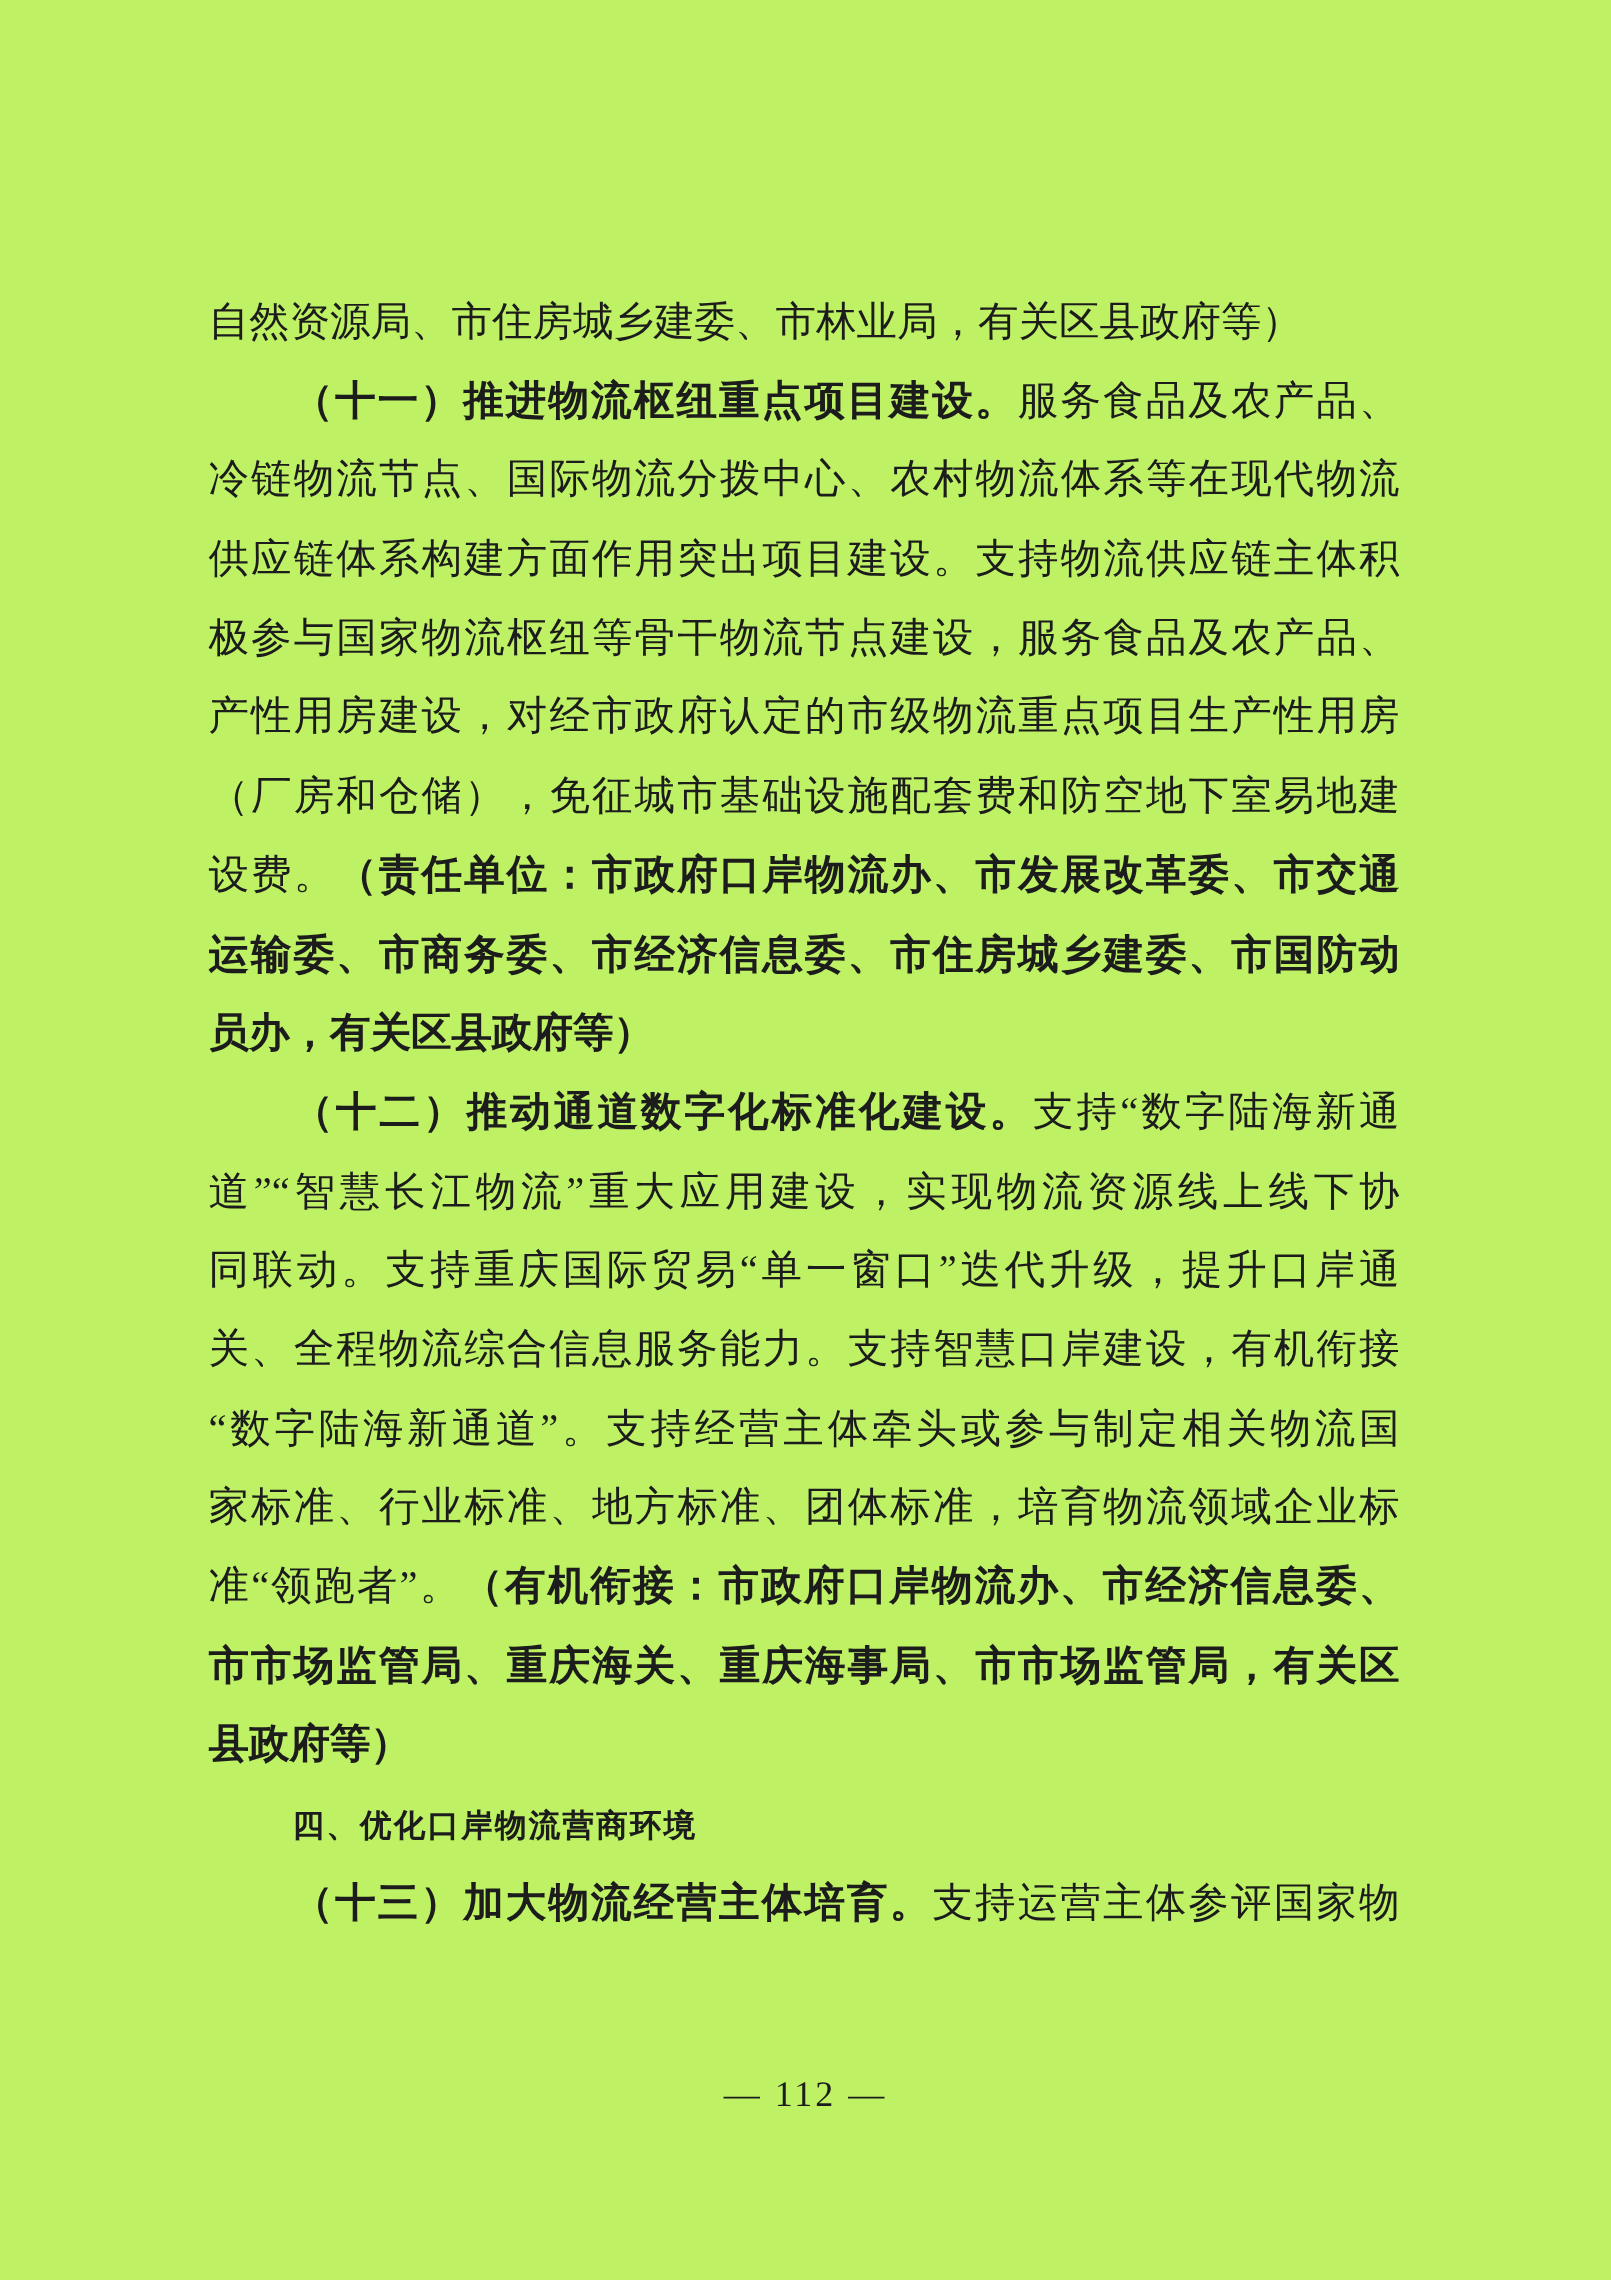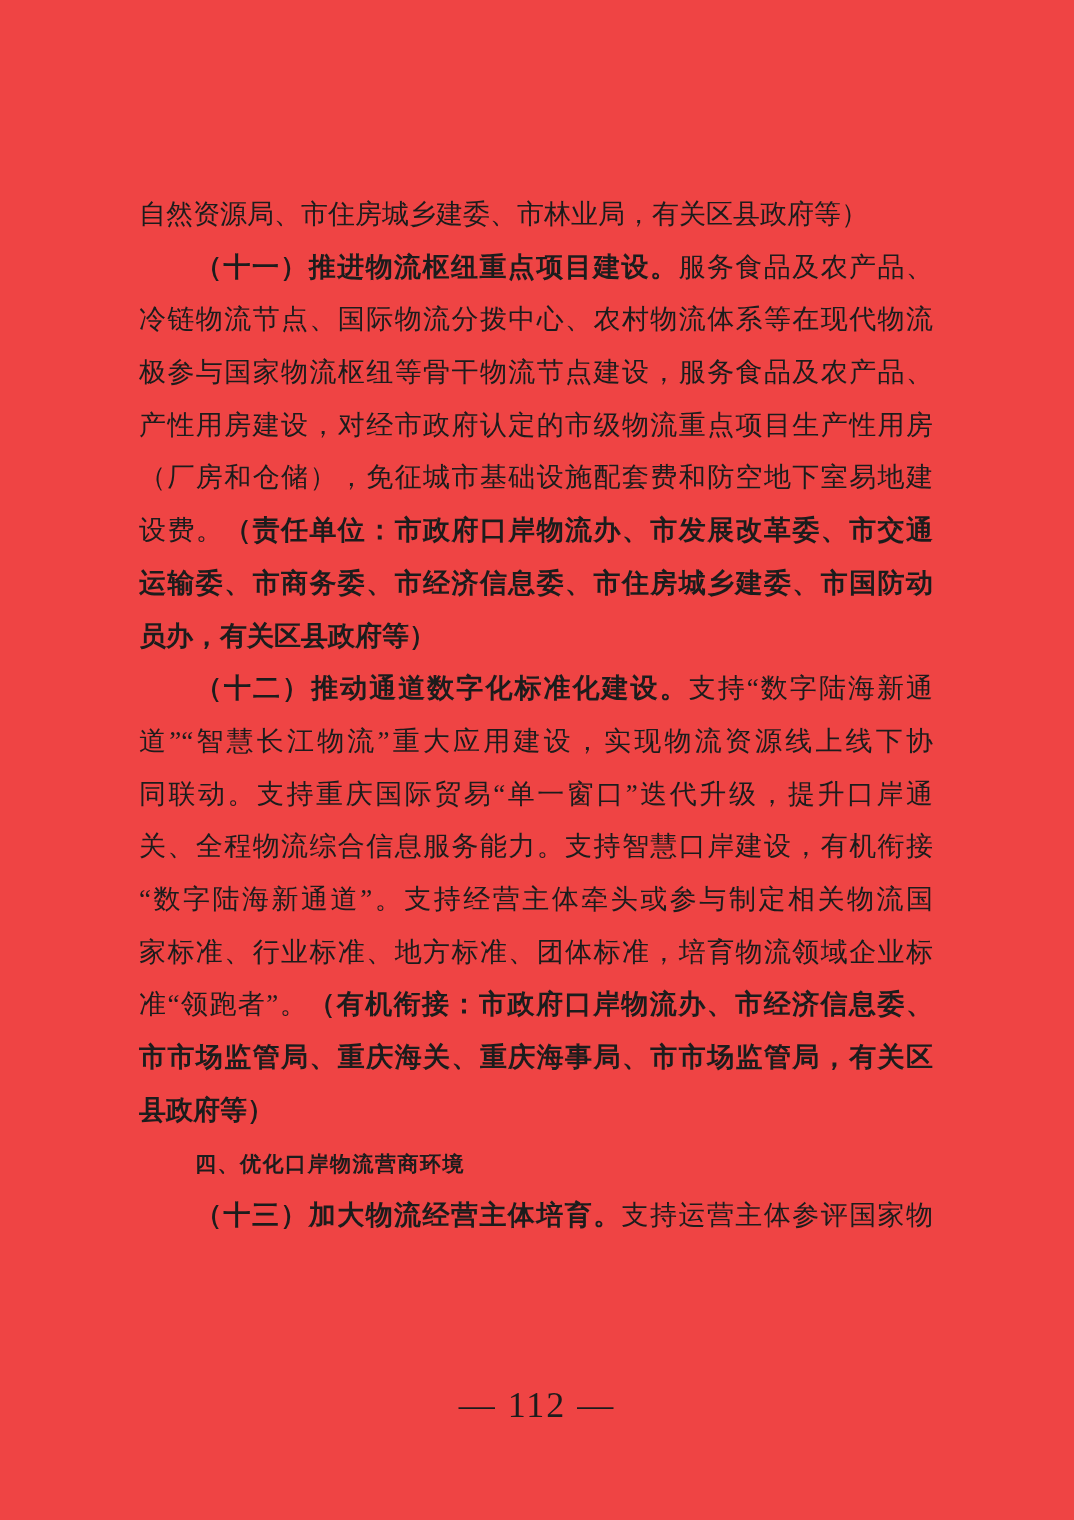--- a/index.html
+++ b/index.html
@@ -1,20 +1,20 @@
 <!DOCTYPE html>
 <html><head>
 <meta charset="utf-8">
 <style>
   html, body { margin: 0; padding: 0; }
   .page {
     position: relative;
     width: 1074px;
     height: 1520px;
-    background: #ef4444;
+    background: #bef264;
     overflow: hidden;
     font-family: "Liberation Serif", "DejaVu Serif", serif;
   }
   .text-block {
     position: absolute;
     left: 139px;
     top: 188px;
     width: 794px;
   }
   .line {
@@ -42,33 +42,34 @@
     letter-spacing: 1.5px;
   }
   .page-footer {
     position: absolute;
     left: 0;
     top: 1384px;
     width: 100%;
     text-align: center;
   }
   .page-number {
-    font-size: 36px;
+    font-size: 24px;
     color: #1c1c1c;
     letter-spacing: 2px;
   }
 </style>
 </head>
 <body>
 
 <div class="page">
   <main class="text-block" id="text-block">
       <div class="line"><span class="seg-body">自然资源局、市住房城乡建委、市林业局，有关区县政府等）</span></div>
       <div class="line full indent"><span class="seg-lead">（十一）推进物流枢纽重点项目建设。</span><span class="seg-body">服务食品及农产品、</span></div>
       <div class="line full"><span class="seg-body">冷链物流节点、国际物流分拨中心、农村物流体系等在现代物流</span></div>
+      <div class="line full"><span class="seg-body">供应链体系构建方面作用突出项目建设。支持物流供应链主体积</span></div>
       <div class="line full"><span class="seg-body">极参与国家物流枢纽等骨干物流节点建设，服务食品及农产品、</span></div>
       <div class="line full"><span class="seg-body">产性用房建设，对经市政府认定的市级物流重点项目生产性用房</span></div>
       <div class="line full"><span class="seg-body">（厂房和仓储），免征城市基础设施配套费和防空地下室易地建</span></div>
       <div class="line full"><span class="seg-body">设费。</span><span class="seg-unit">（责任单位：市政府口岸物流办、市发展改革委、市交通</span></div>
       <div class="line full"><span class="seg-unit">运输委、市商务委、市经济信息委、市住房城乡建委、市国防动</span></div>
       <div class="line"><span class="seg-unit">员办，有关区县政府等）</span></div>
       <div class="line full indent"><span class="seg-lead">（十二）推动通道数字化标准化建设。</span><span class="seg-body">支持“数字陆海新通</span></div>
       <div class="line full"><span class="seg-body">道”“智慧长江物流”重大应用建设，实现物流资源线上线下协</span></div>
       <div class="line full"><span class="seg-body">同联动。支持重庆国际贸易“单一窗口”迭代升级，提升口岸通</span></div>
       <div class="line full"><span class="seg-body">关、全程物流综合信息服务能力。支持智慧口岸建设，有机衔接</span></div>

